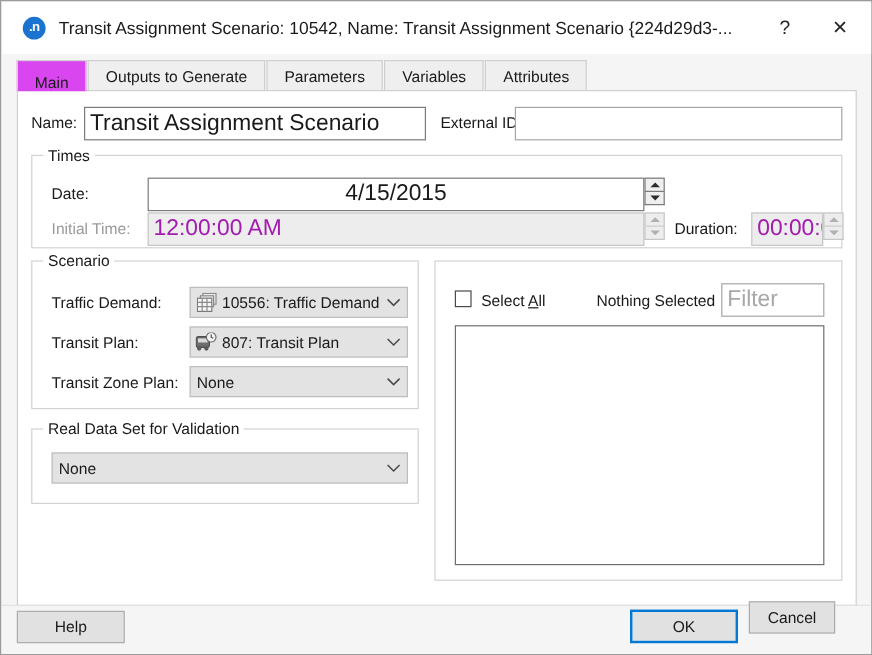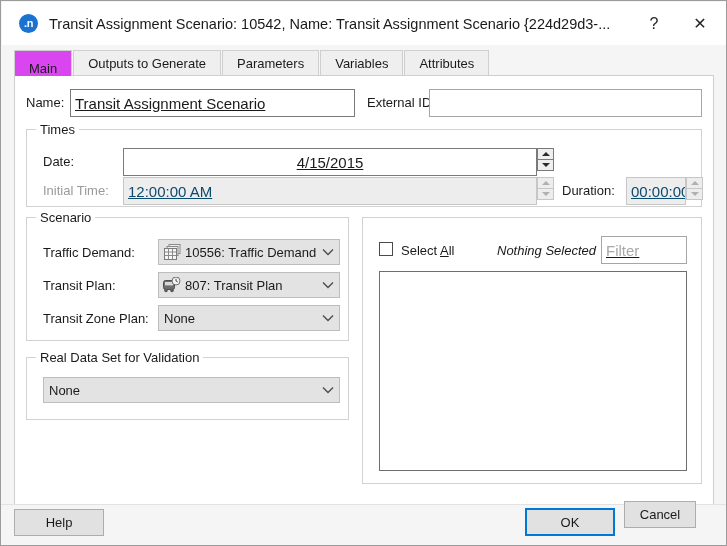--- a/index.html
+++ b/index.html
@@ -132,34 +132,33 @@
     line-height: 16px;
   }
   .lbl.dis { color: #9a9a9a; }
 
   .textbox {
     position: absolute;
     box-sizing: border-box;
     background: #ffffff;
     border: 1px solid #7a7a7a;
     font-family: "Liberation Sans", sans-serif;
-    font-size: 15px;
+    font-size: 19px;
     color: #1a1a1a;
     padding: 13px 4px;
     display: flex;
     align-items: center;
     white-space: nowrap;
     overflow: hidden;
-    text-decoration: underline;
   }
   .textbox.light { border-color: #a6a6a6; }
   .textbox.disabled {
     background: #ededed;
     border-color: #c6c6c6;
-    color: #0c4a6e;
+    color: #a21caf;
   }
   .textbox .ph { color: #a8a8a8; }
 
   .spin {
     position: absolute;
     width: 17px;
     box-sizing: border-box;
     display: flex;
     flex-direction: column;
   }
@@ -434,21 +433,21 @@
             </svg>
         </span>
       </div>
     </div>
 
     <div class="groupbox" style="left:347px; top:141px; width:340px; height:267px;">
 
       <div class="checkbox" style="left:16px; top:24px;"></div>
       <div class="lbl" style="left:38px; top:25px;"><span>Select </span><span class="u">A</span><span>ll</span></div>
 
-      <div class="lbl" style="left:134px; top:25px;font-style:italic;">Nothing Selected</div>
+      <div class="lbl" style="left:134px; top:25px;">Nothing Selected</div>
 
       <div class="textbox light" style="left:238px; top:18px; width:86px; height:26px;">
         <span class="ph">Filter</span>
       </div>
 
       <div class="listbox" style="left:16px; top:53px; width:308px; height:200px;"></div>
     </div>
 
   </div>
 

